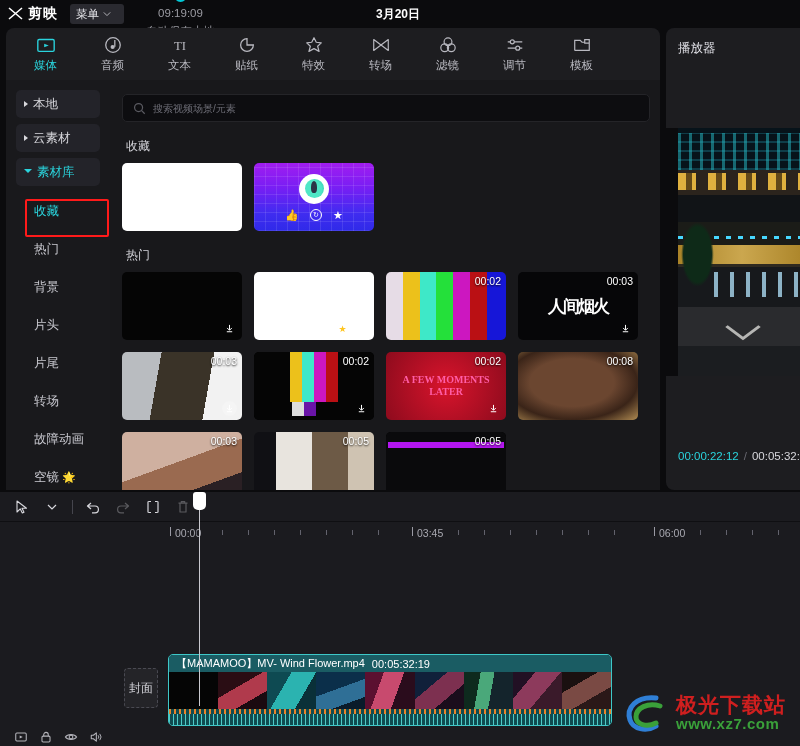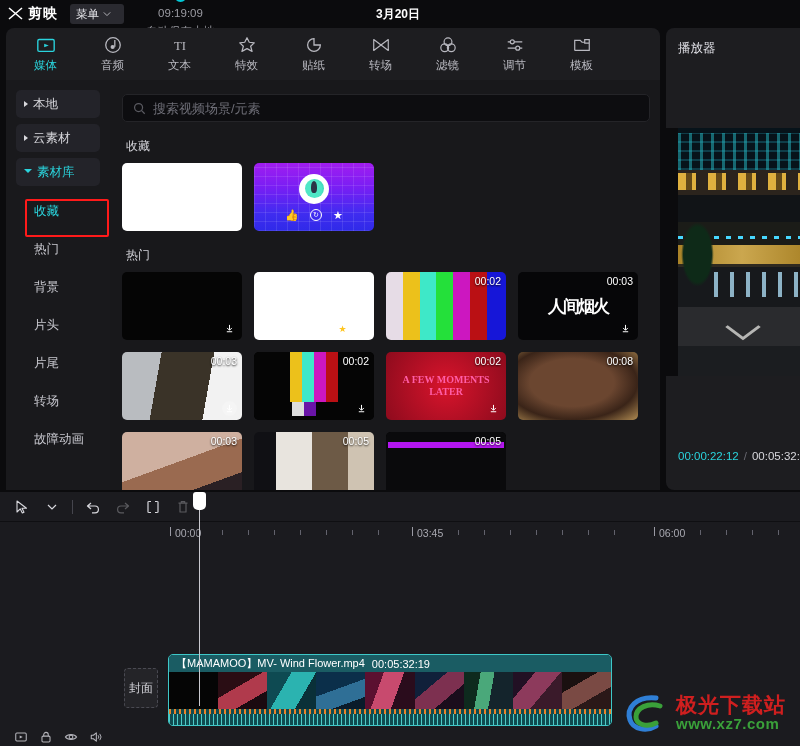--- a/index.html
+++ b/index.html
@@ -87,21 +87,21 @@
 
   
   .content { flex: 1; height: 410px; position: relative; overflow: hidden; padding: 14px 10px 0 12px; }
   .searchbar {
     height: 28px; background: #0d0d10; border-radius: 5px; display: flex;
     align-items: center; padding: 0 10px; gap: 7px; border: 1px solid #242428;
   }
   .searchbar svg { width: 13px; height: 13px; opacity: .55; }
   .searchbar input {
     background: transparent; border: 0; outline: 0; flex: 1;
-    font-size: 13px; color: #d8d8dd; font-family: inherit;
+    font-size: 10px; color: #d8d8dd; font-family: inherit;
   }
   .searchbar input::placeholder { color: #6e6e77; }
   .sec-title { font-size: 12px; color: #d4d4da; margin: 16px 0 8px 4px; }
   .grid { display: flex; gap: 12px; flex-wrap: wrap; }
   .card {
     width: 120px; height: 68px; border-radius: 5px; overflow: hidden;
     position: relative; background: #000; cursor: pointer; flex: 0 0 auto;
   }
   .dur {
     position: absolute; right: 5px; top: 3px; font-size: 10.5px;
@@ -321,32 +321,32 @@
       <span class="ticon">
         <svg viewBox="0 0 22 22">
             <text x="11" y="16" font-size="14" font-family="Liberation Serif, serif" fill="#b9b9c0" text-anchor="middle">TI</text>
           </svg>
       </span>
       <span class="tlabel">文本</span>
     </div>
     <div class="tab">
       <span class="ticon">
         <svg viewBox="0 0 22 22">
+            <path d="M18 11 A7 7 0 1 1 11 4 L11 11 Z" stroke="#b9b9c0" stroke-width="1.4" fill="none"></path>
+          </svg>
+      </span>
+      <span class="tlabel">贴纸</span>
+    </div>
+    <div class="tab">
+      <span class="ticon">
+        <svg viewBox="0 0 22 22">
             <path d="M11 3 L13.5 8 L19 8.6 L15 12.4 L16.6 18 L11 15 L5.4 18 L7 12.4 L3 8.6 L8.5 8 Z" stroke="#b9b9c0" stroke-width="1.3" fill="none" stroke-linejoin="round"></path>
           </svg>
       </span>
       <span class="tlabel">特效</span>
-    </div>
-    <div class="tab">
-      <span class="ticon">
-        <svg viewBox="0 0 22 22">
-            <path d="M18 11 A7 7 0 1 1 11 4 L11 11 Z" stroke="#b9b9c0" stroke-width="1.4" fill="none"></path>
-          </svg>
-      </span>
-      <span class="tlabel">贴纸</span>
     </div>
     <div class="tab">
       <span class="ticon">
         <svg viewBox="0 0 22 22">
             <path d="M3 5 L3 17 L11 11 Z M19 5 L19 17 L11 11 Z" stroke="#b9b9c0" stroke-width="1.3" fill="none" stroke-linejoin="round"></path>
           </svg>
       </span>
       <span class="tlabel">转场</span>
     </div>
     <div class="tab">
@@ -409,20 +409,24 @@
         <span>片头</span>
       </div>
       <div class="side-item">
         <span>片尾</span>
       </div>
       <div class="side-item">
         <span>转场</span>
       </div>
       <div class="side-item">
         <span>故障动画</span>
+      </div>
+      <div class="side-item">
+        <span>空镜</span>
+        <span class="em">🌟</span>
       </div>
 
       <div class="hl-box"></div>
     </div>
 
     <div class="content">
       <div class="searchbar">
         <svg viewBox="0 0 14 14">
           <circle cx="6" cy="6" r="4.3" stroke="#9a9aa4" stroke-width="1.3" fill="none"></circle>
           <path d="M9.3 9.3 L12.6 12.6" stroke="#9a9aa4" stroke-width="1.3"></path>

